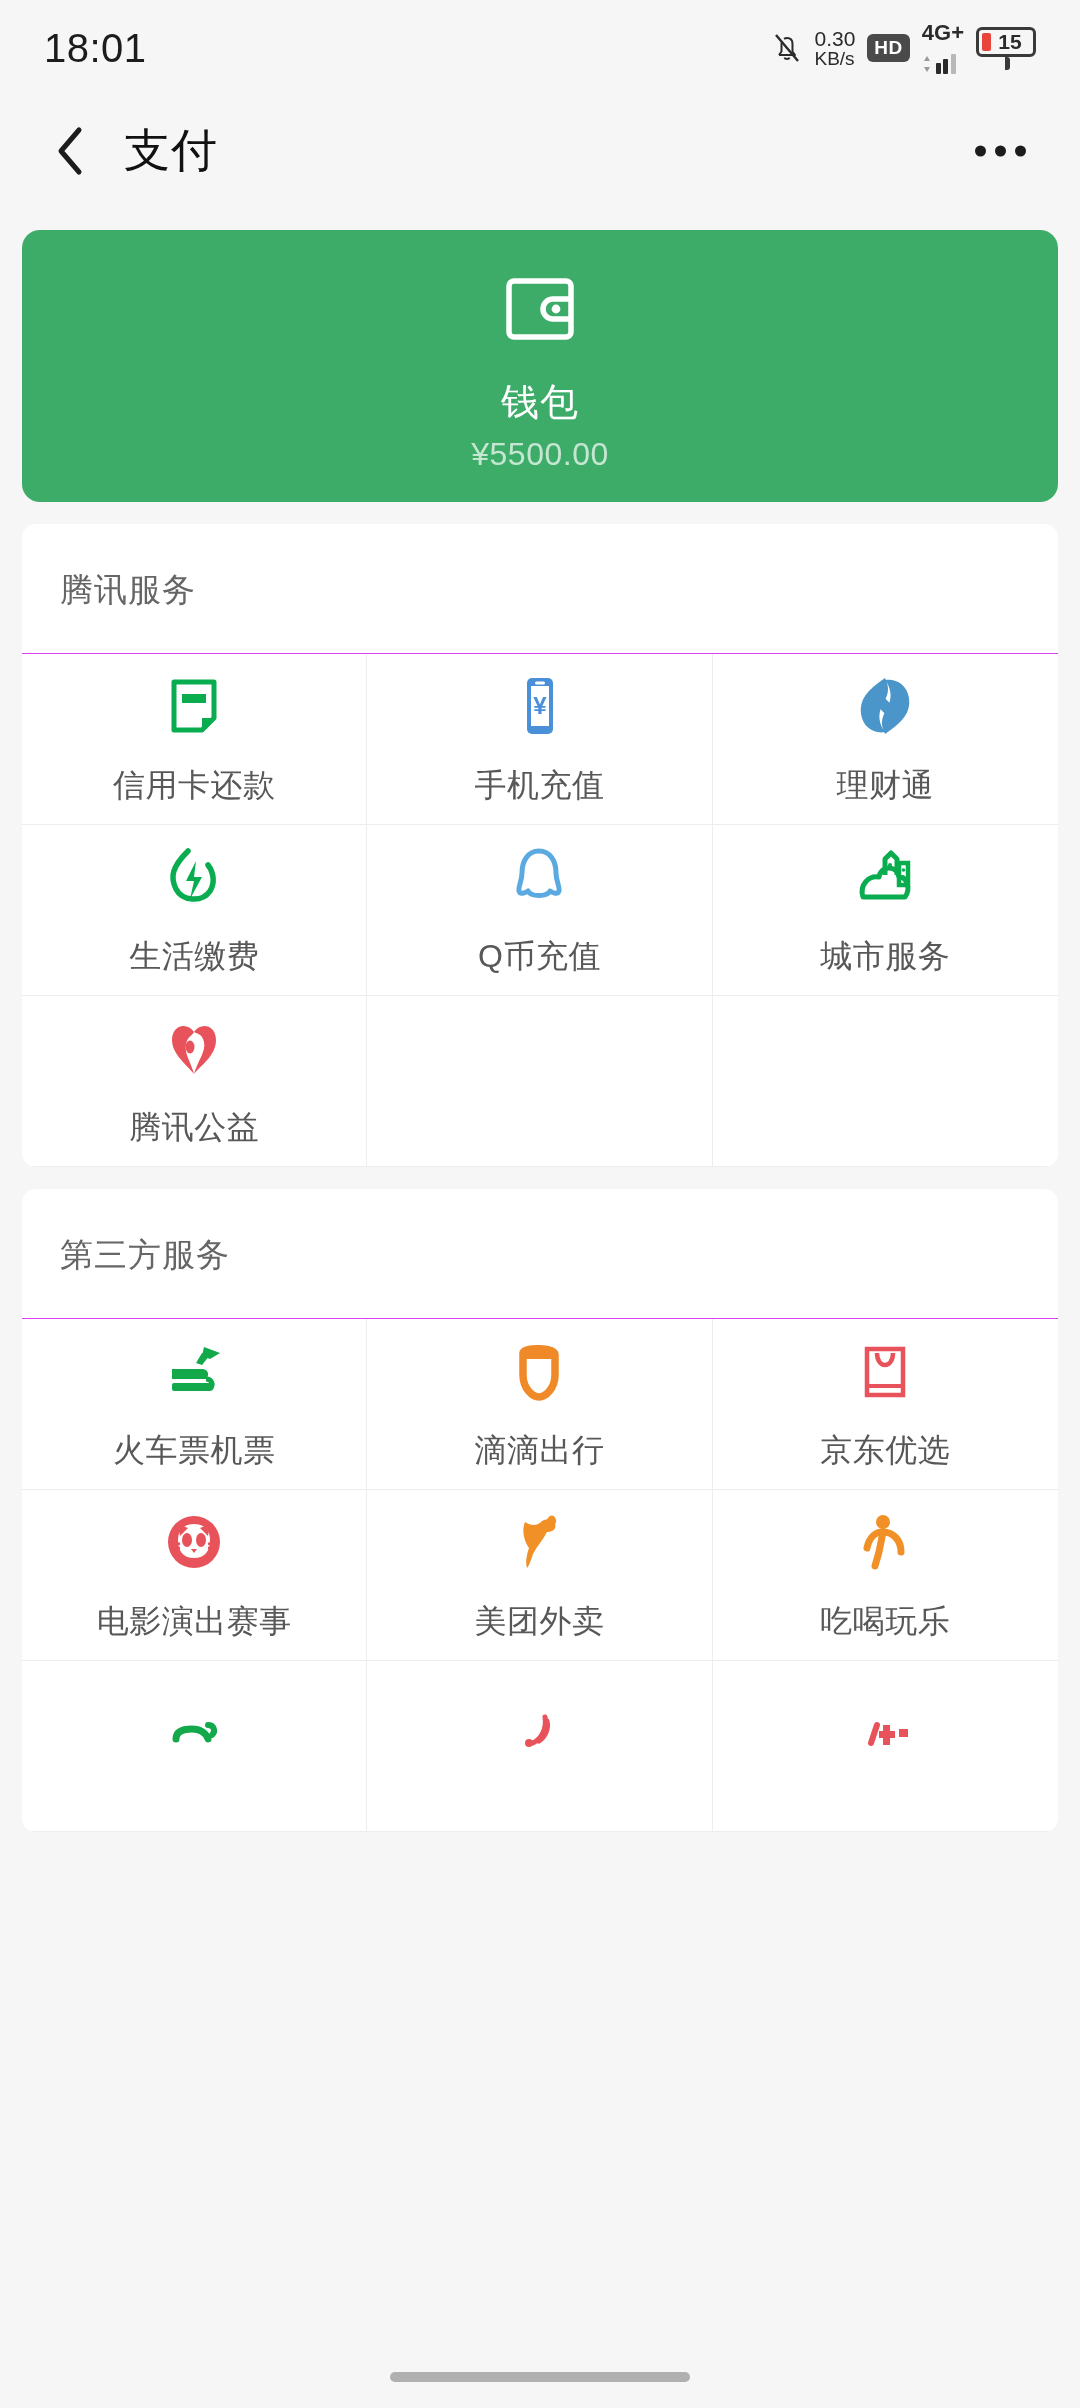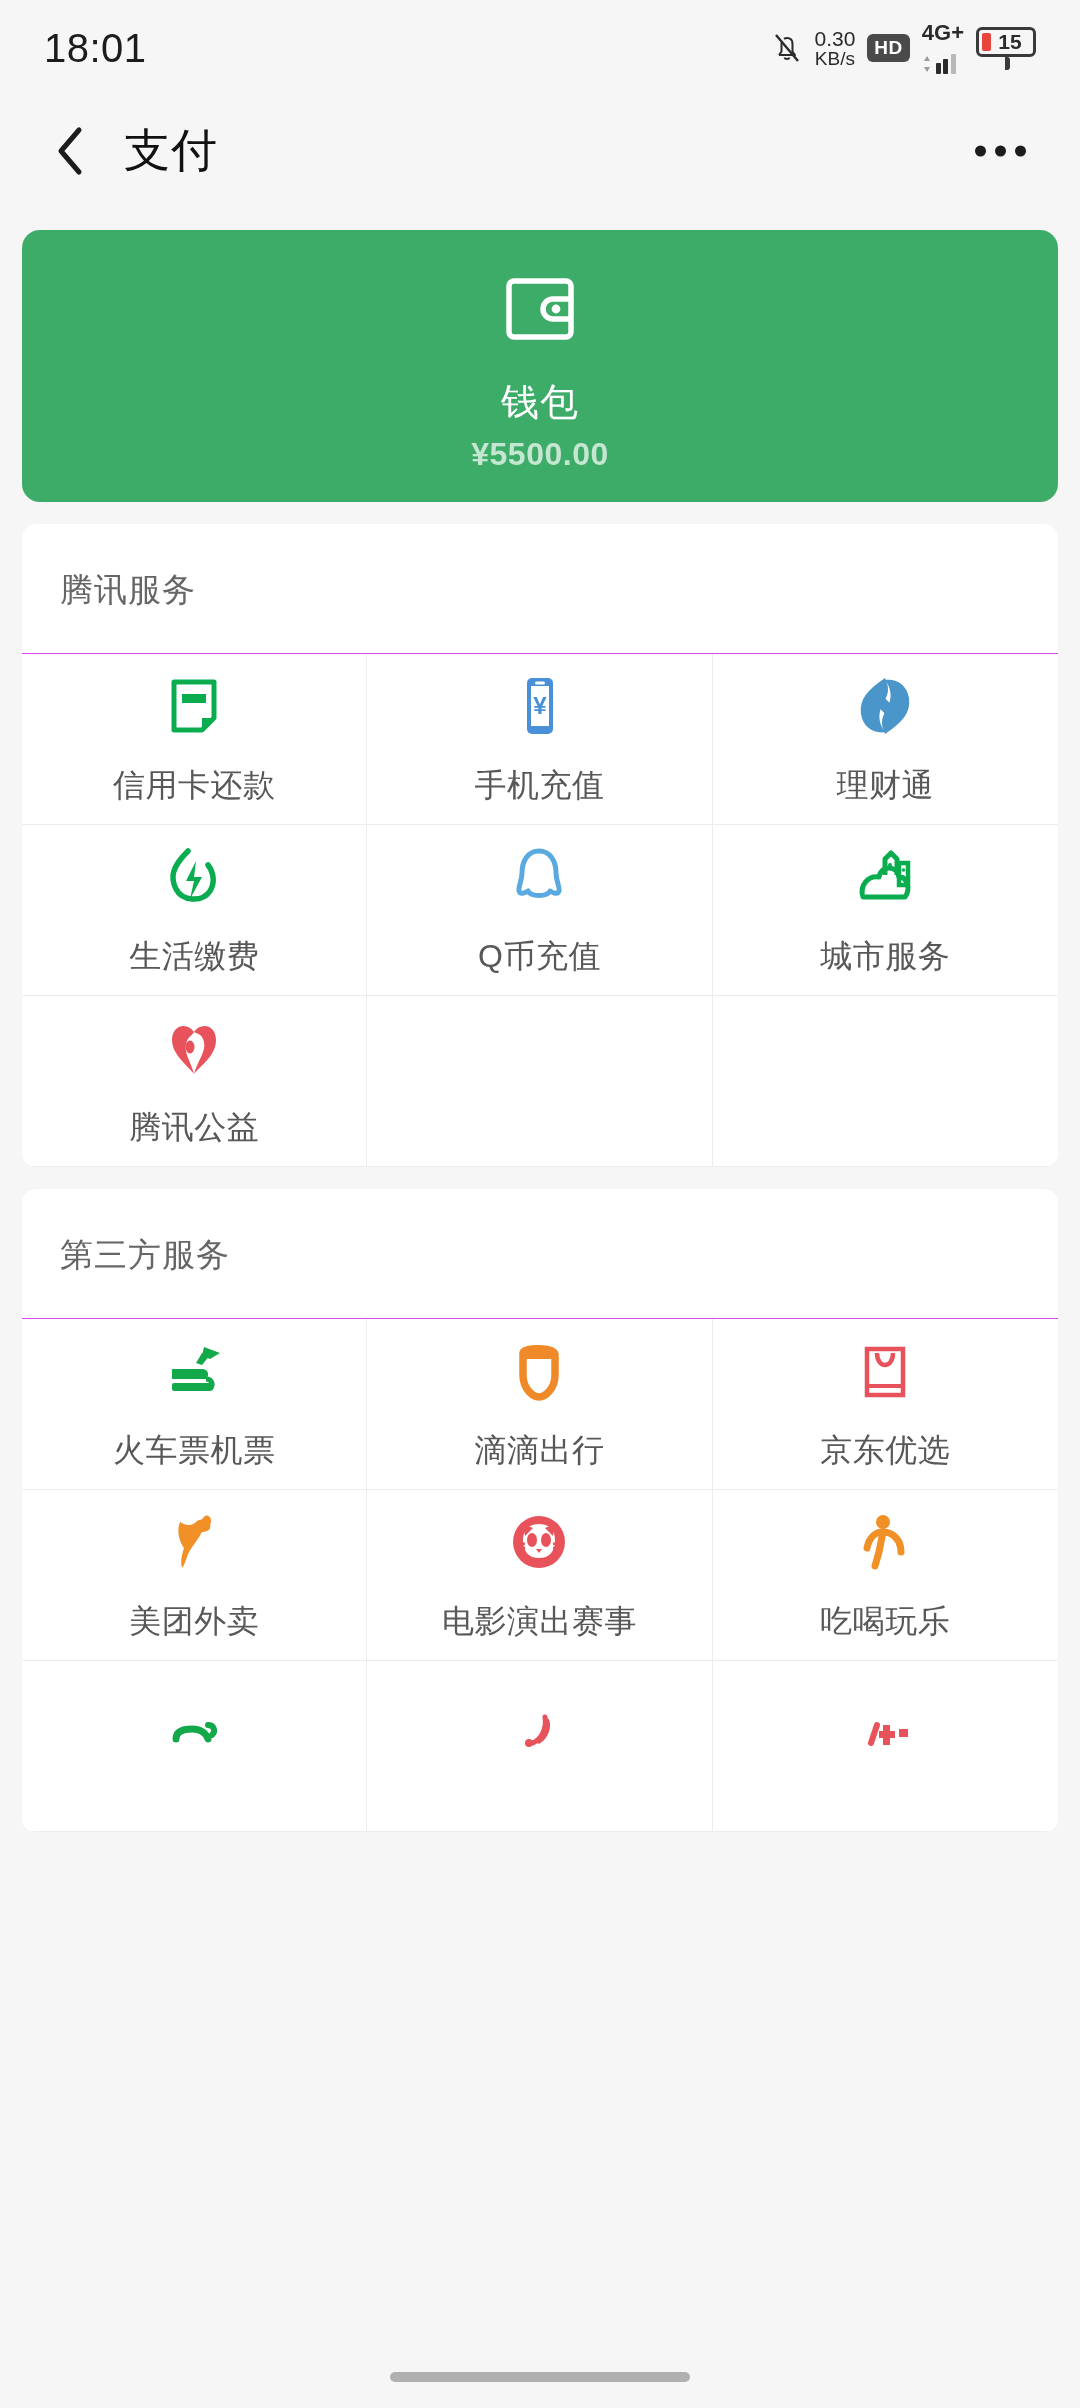--- a/index.html
+++ b/index.html
@@ -13,21 +13,21 @@
 
   
   .statusbar {
     height:96px; display:flex; align-items:center;
     justify-content:space-between; padding:0 44px;
   }
   .clock { font-size:40px; color:#1c1c1c; letter-spacing:0.5px; }
   .status-right { display:flex; align-items:center; gap:12px; }
   .bell-icon { width:30px; height:34px; position:relative; }
   .bell-icon svg { display:block; }
-  .netspeed { display:flex; flex-direction:column; align-items:center; line-height:1.0; }
+  .netspeed { display:flex; flex-direction:column; align-items:flex-start; line-height:1.0; }
   .netspeed .n1 { font-size:21px; color:#2b2b2b; }
   .netspeed .n2 { font-size:19px; color:#2b2b2b; }
   .hd-badge {
     background:#4a4a4a; color:#fff; font-size:19px; font-weight:bold;
     border-radius:6px; padding:3px 7px; letter-spacing:0.5px;
   }
   .net-block { display:flex; flex-direction:column; align-items:center; line-height:1; }
   .net-label { font-size:22px; color:#2b2b2b; font-weight:bold; margin-bottom:10px; }
   .bars { display:flex; align-items:flex-end; gap:2.5px; height:20px; }
   .bars i { width:5px; background:#2b2b2b; display:block; border-radius:1px; }
@@ -62,21 +62,21 @@
   .green-card {
     margin:24px 22px 0 22px; background:#3eac69; border-radius:18px;
     height:272px; display:flex; align-items:stretch;
   }
   .gc-col {
     flex:1; display:flex; flex-direction:column; align-items:center;
     justify-content:center; padding-top:8px;
   }
   .gc-icon { height:84px; display:flex; align-items:center; justify-content:center; }
   .gc-label { color:#fff; font-size:38px; margin-top:26px; letter-spacing:1px; }
-  .gc-sub { color:#c5e6d1; font-size:32px; margin-top:8px; letter-spacing:0.5px;font-weight:bold; }
+  .gc-sub { color:#c5e6d1; font-size:32px; margin-top:8px; letter-spacing:0.5px; }
 
   
   .card {
     margin:22px 22px 0 22px; background:#fff; border-radius:14px; overflow:hidden;
   }
   .card-title {
     font-size:33px; color:#666; padding:44px 38px 40px 38px;
     border-bottom:1px solid #d946ef; letter-spacing:1px;
   }
   .grid { display:flex; flex-wrap:wrap; }
@@ -302,32 +302,20 @@
 
       <div class="cell">
         <div class="cell-icon">
           <svg width="72" height="72" viewBox="0 0 72 72">
             <rect x="18" y="14" width="36" height="46" fill="none" stroke="#e8535b" stroke-width="4.5"></rect>
             <path d="M28 18 C28 34 44 34 44 18" fill="none" stroke="#e8535b" stroke-width="4.5"></path>
             <line x1="18" y1="51" x2="54" y2="51" stroke="#e8535b" stroke-width="4"></line>
           </svg>
         </div>
         <div class="cell-label">京东优选</div>
-      </div>
-
-      <div class="cell">
-        <div class="cell-icon">
-          <svg width="72" height="72" viewBox="0 0 72 72">
-            <path d="M22 16 C28 20 34 20 38 16 C42 12 50 12 52 18 C54 24 48 26 44 26
-                     C40 34 34 40 30 48 C28 54 26 60 24 62 C22 56 24 48 26 42
-                     C22 36 18 26 22 16 Z" fill="#f09026"></path>
-            <path d="M44 14 C46 8 52 8 53 14 C54 19 49 21 46 20" fill="#f09026"></path>
-          </svg>
-        </div>
-        <div class="cell-label">美团外卖</div>
       </div>
 
       <div class="cell">
         <div class="cell-icon">
           <svg width="72" height="72" viewBox="0 0 72 72">
             <circle cx="36" cy="36" r="26" fill="#e8535b"></circle>
             <path d="M20 34 C20 24 26 18 36 18 C46 18 52 24 52 34 C52 46 46 52 36 52
                      C26 52 20 46 20 34 Z" fill="#fff"></path>
             <path d="M22 30 L20 18 L30 22 Z" fill="#e8535b"></path>
             <path d="M50 30 L52 18 L42 22 Z" fill="#e8535b"></path>
@@ -339,20 +327,32 @@
             <line x1="60" y1="36" x2="50" y2="38" stroke="#e8535b" stroke-width="2.6"></line>
             <line x1="60" y1="42" x2="50" y2="42" stroke="#e8535b" stroke-width="2.6"></line>
           </svg>
         </div>
         <div class="cell-label">电影演出赛事</div>
       </div>
 
       <div class="cell">
         <div class="cell-icon">
           <svg width="72" height="72" viewBox="0 0 72 72">
+            <path d="M22 16 C28 20 34 20 38 16 C42 12 50 12 52 18 C54 24 48 26 44 26
+                     C40 34 34 40 30 48 C28 54 26 60 24 62 C22 56 24 48 26 42
+                     C22 36 18 26 22 16 Z" fill="#f09026"></path>
+            <path d="M44 14 C46 8 52 8 53 14 C54 19 49 21 46 20" fill="#f09026"></path>
+          </svg>
+        </div>
+        <div class="cell-label">美团外卖</div>
+      </div>
+
+      <div class="cell">
+        <div class="cell-icon">
+          <svg width="72" height="72" viewBox="0 0 72 72">
             <circle cx="34" cy="16" r="7" fill="#f09026"></circle>
             <path d="M34 26 C26 26 20 32 18 42" fill="none" stroke="#f09026" stroke-width="7" stroke-linecap="round"></path>
             <path d="M34 26 C44 26 52 34 52 46" fill="none" stroke="#f09026" stroke-width="7" stroke-linecap="round"></path>
             <path d="M34 26 L30 46 L26 60" fill="none" stroke="#f09026" stroke-width="7" stroke-linecap="round"></path>
           </svg>
         </div>
         <div class="cell-label">吃喝玩乐</div>
       </div>
 
       <div class="cell">

